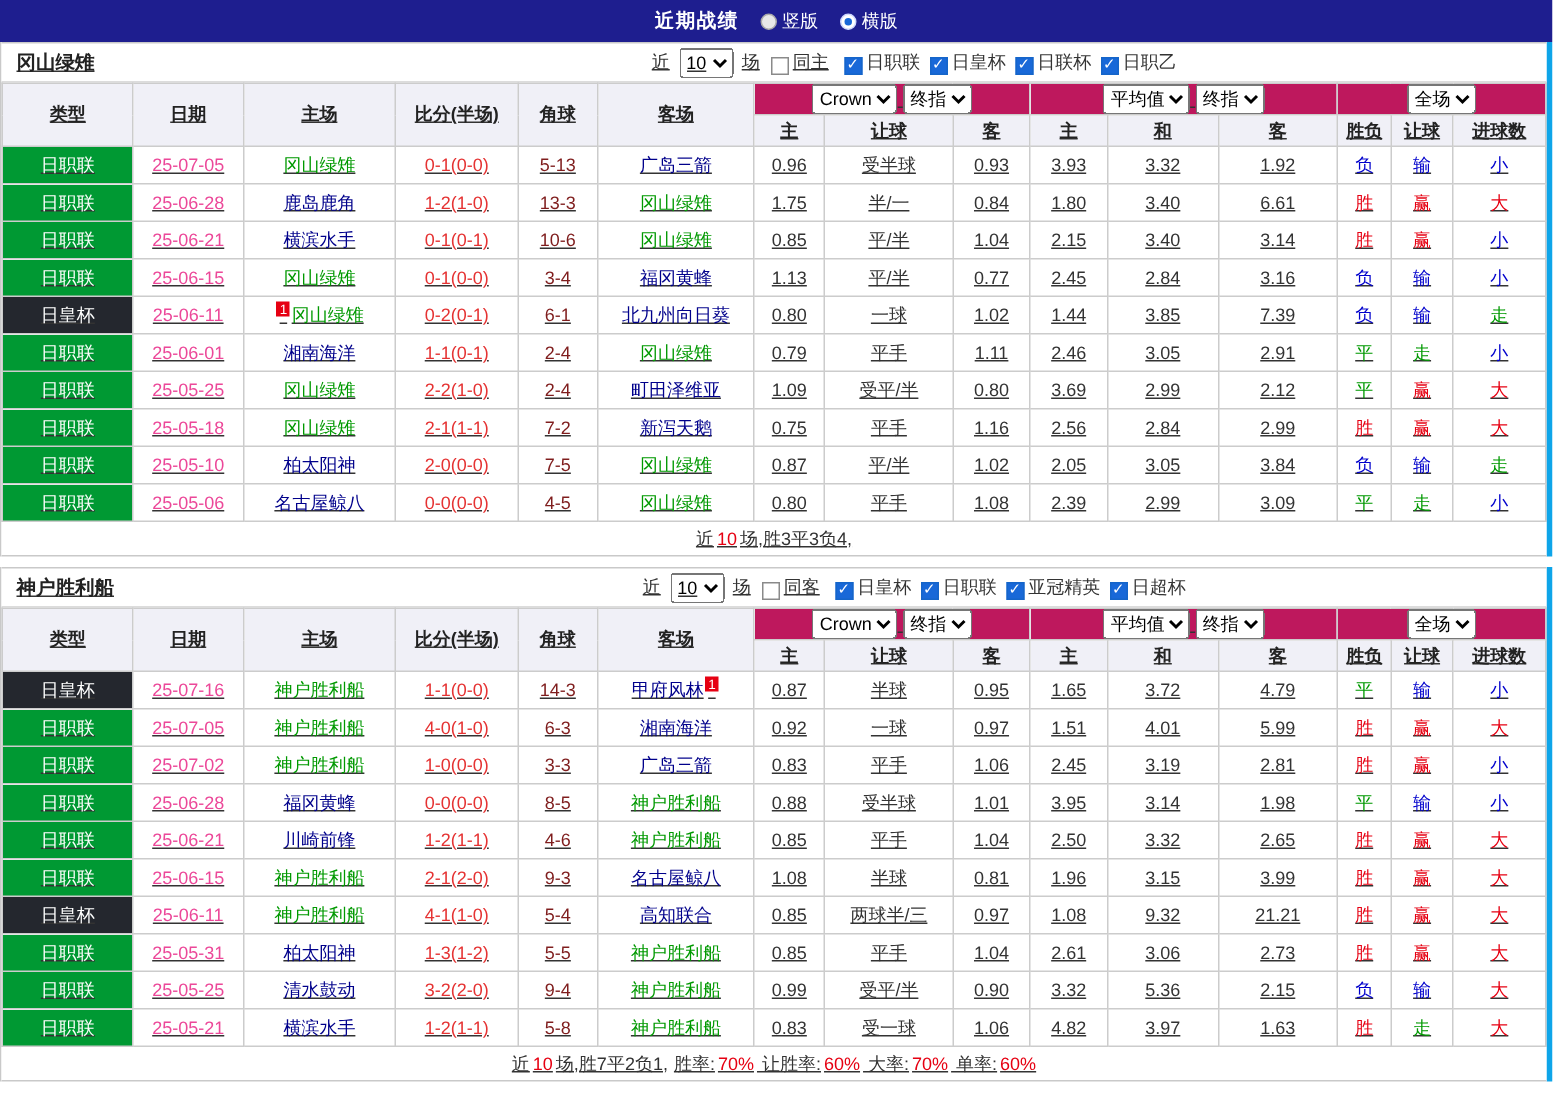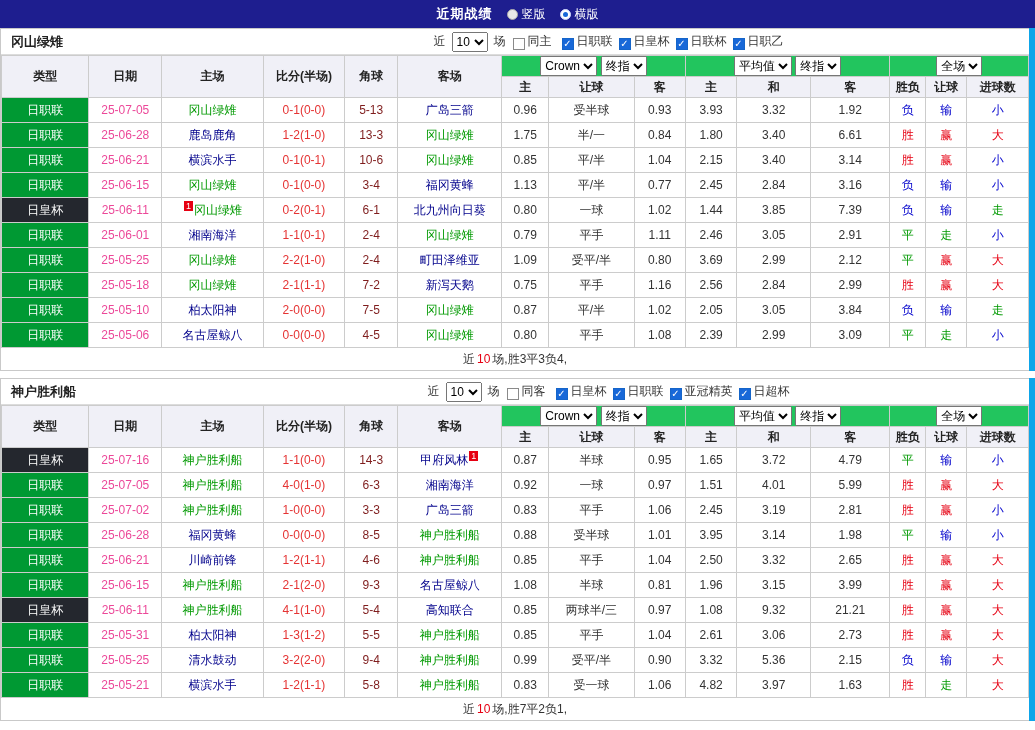--- a/index.html
+++ b/index.html
@@ -19,21 +19,21 @@
   .radio {
     width:11px; height:11px; border-radius:50%; background:#e8e8e8;
     border:1px solid #aaa; display:inline-block; position:relative;
   }
   .radio.checked { background:#fff; border-color:#cfd8ff; }
   .radio.checked::after {
     content:""; position:absolute; left:2px; top:2px; width:5px; height:5px;
     border-radius:50%; background:#1868d8;
   }
   
-  .section { border-left:1px solid #c9c9c9; border-right:6px solid #0ea5e9; }
+  .section { border-left:1px solid #c9c9c9; border-right:4px solid #0ea5e9;text-decoration:underline; }
   .section + .section { margin-top:7px; }
   .section-head {
     display:flex; align-items:center; height:27px;
     border-top:1px solid #c9c9c9; border-bottom:1px solid #dcdcdc; background:#fff;
   }
   .team-name { font-weight:bold; color:#222; padding-left:10px; width:190px; font-size:13px; }
   .filters { flex:1; display:flex; align-items:center; justify-content:center; gap:4px; }
   .filters select { margin:0 2px; }
   select { font-size:12px; height:20px; font-family:inherit; }
   .cb-item { display:inline-flex; align-items:flex-end; gap:3px; margin:0 3px; cursor:pointer; }
@@ -42,21 +42,21 @@
     display:inline-flex; align-items:center; justify-content:center;
   }
   .checkbox.checked { background:#1868d8; border-color:#1565c9; }
   .checkbox.checked::after { content:"\2713"; color:#fff; font-size:10px; line-height:1; }
   
   table.stats-table { width:100%; border-collapse:collapse; table-layout:fixed; text-align:center; }
   .stats-table th, .stats-table td {
     border:1px solid #cccccc; padding:0 1px; white-space:nowrap; overflow:hidden;
   }
   .stats-table thead th { background:#f0f0f7; font-weight:bold; color:#222; height:21px; font-size:12px; }
-  .stats-table thead th.dd-cell { background:#22c55e; font-weight:normal; }
+  .stats-table thead th.dd-cell { background:#be185d; font-weight:normal; }
   .stats-table tbody td { height:25px; background:#fff; }
   td.type { color:#fff; }
   td.type.league { background:var(--league-badge,#009933); }
   td.type.cup { background:var(--cup-badge,#24272e); }
   td.date { color:#ec4899;margin-top:16px; }
   .team-focus { color:var(--focus-team,#009900); cursor:pointer; }
   .team-opp { color:var(--opponent-team,#00008b); cursor:pointer; }
   td.score { color:var(--score,#e53333); }
   td.corner { color:#7f1d1d; }
   td.odds { color:#333; }
@@ -592,14 +592,15 @@
           <td class="win">胜</td>
           <td class="draw">走</td>
           <td class="win">大</td>
         </tr>
       </tbody>
   </table>
   <div class="summary">
     <span>近</span>
       <span class="red">10</span>
       <span>场,胜7平2负1,</span>
+    <span class="summary-stats"><span> 胜率:</span><span class="red">70%</span><span> 让胜率:</span><span class="red">60%</span><span> 大率:</span><span class="red">70%</span><span> 单率:</span><span class="red">60%</span></span>
   </div>
 </div>
 
 </body></html>

